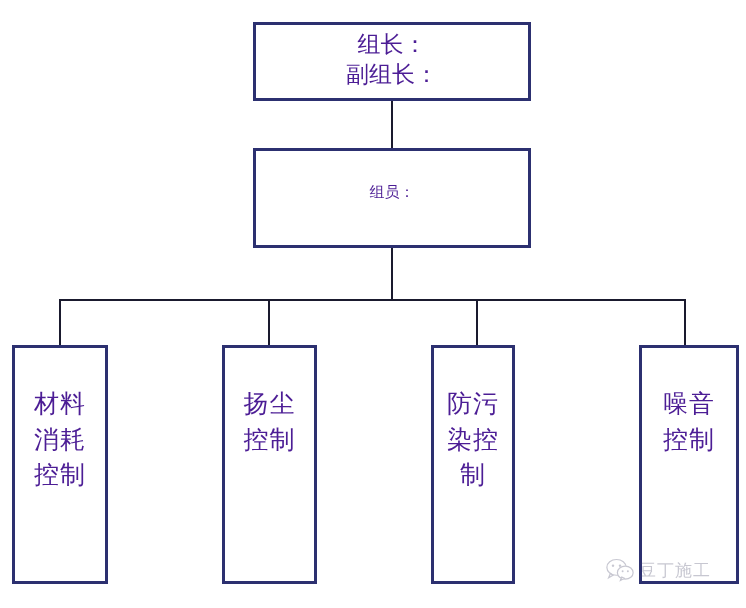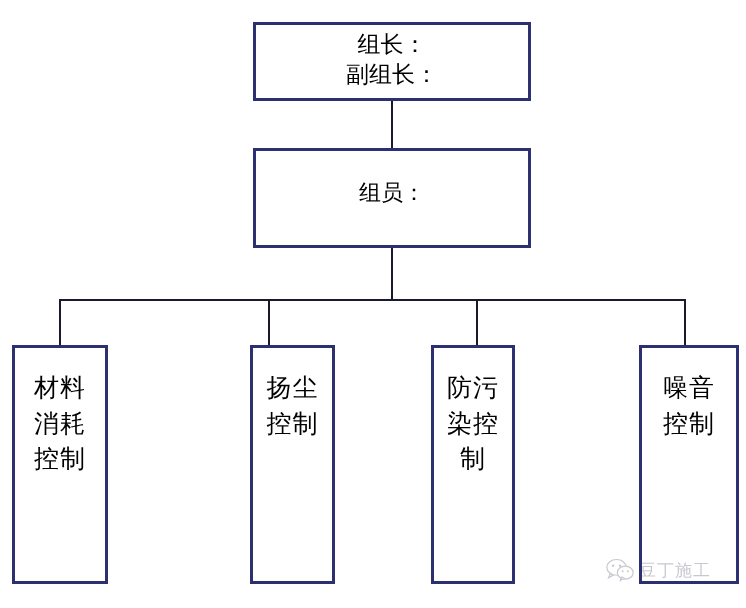--- a/index.html
+++ b/index.html
@@ -21,21 +21,21 @@
     top: 0;
     width: 746px;
     height: 608px;
   }
 
   .node {
     position: absolute;
     box-sizing: border-box;
     border: 3px solid #2c3070;
     background: #ffffff;
-    color: #000000;
+    color: #4c1d95;
     text-align: center;
     line-height: 1.32;
     white-space: pre-line;
   }
 
   
   .node-leader {
     left: 253px;
     top: 22px;
     width: 278px;
@@ -43,38 +43,38 @@
     font-size: 23px;
     padding-top: 5px;
   }
 
   
   .node-members {
     left: 253px;
     top: 148px;
     width: 278px;
     height: 100px;
-    font-size: 22px;
+    font-size: 15px;
     display: flex;
     align-items: center;
     justify-content: center;
     padding-bottom: 10px;
   }
 
   
   .leaf {
     top: 345px;
     height: 239px;
     font-size: 25px;
     letter-spacing: 1px;
     line-height: 1.42;
-    padding-top: 22px;
+    padding-top: 38px;
   }
   .leaf-1 { left: 12px;  width: 96px; }
-  .leaf-2 { left: 222px; width: 85px; margin-left: 28px; }
+  .leaf-2 { left: 222px; width: 95px; }
   .leaf-3 { left: 431px; width: 84px; }
   .leaf-4 { left: 639px; width: 100px; }
 
   
   .line {
     position: absolute;
     background: #1a1a2e;
   }
   .v { width: 2px; }
   .h { height: 2px; }

